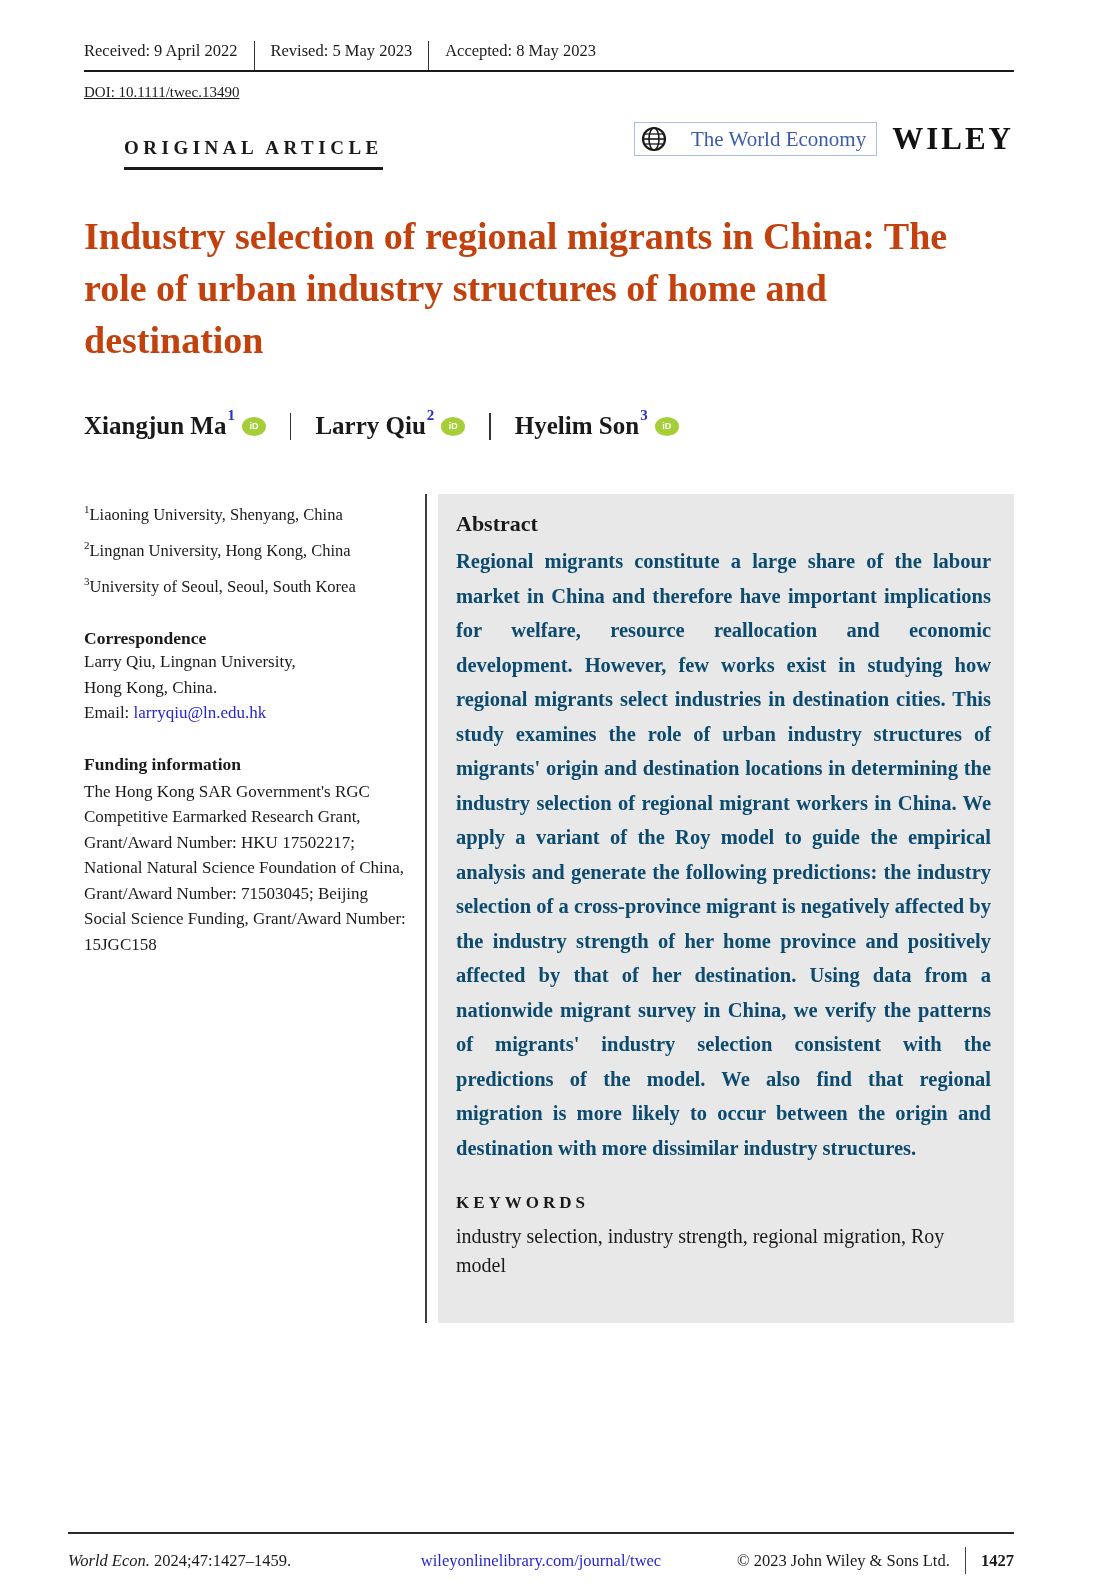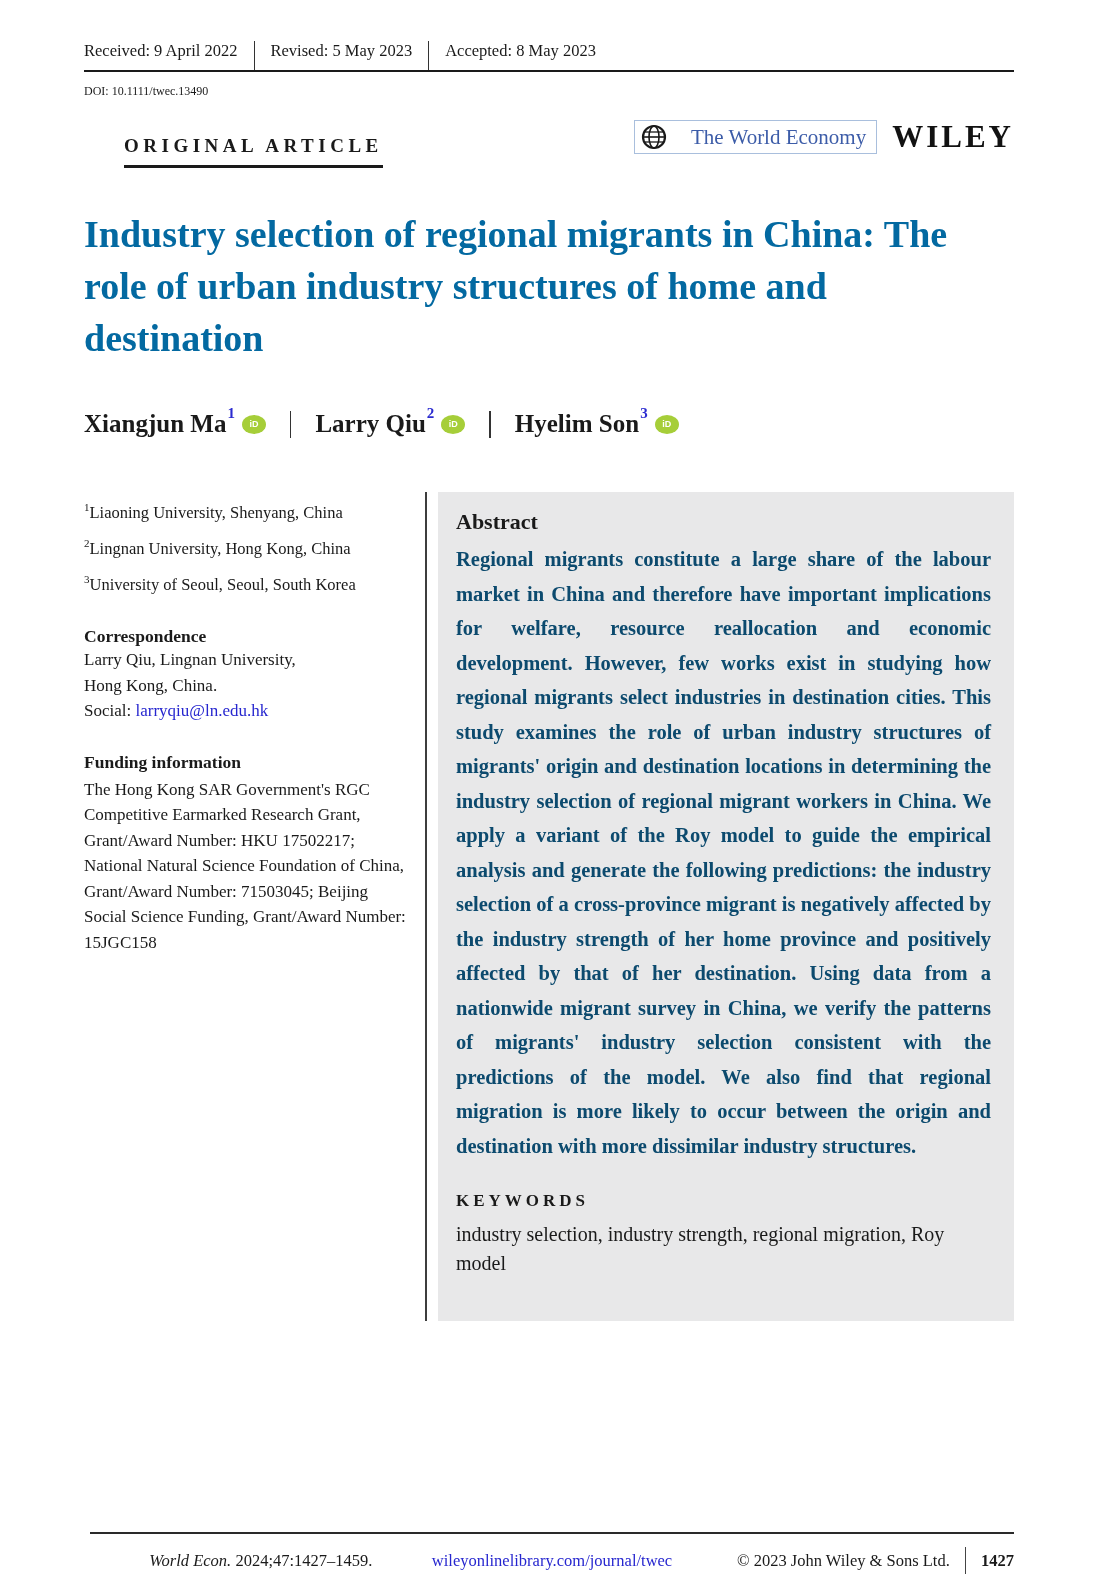--- a/index.html
+++ b/index.html
@@ -11,35 +11,35 @@
     overflow:hidden;
   }
   .content { position:absolute; left:84px; right:84px; top:0; }
 
   
   .meta-row { margin-top:41px; display:flex; align-items:stretch;
               border-bottom:2px solid #1a1a1a; font-size:16.5px; }
   .meta-row .meta-item { padding:0 16px 9px 16px; }
   .meta-row .meta-item:first-child { padding-left:0; }
   .meta-row .meta-item.sep { border-right:1.2px solid #333; }
-  .doi { margin-top:12px; font-size:12px; }
+  .doi { margin-top:12px; font-size:15px;text-decoration:underline; }
 
   
   .type-row { margin-top:36px; display:flex; justify-content:space-between; align-items:flex-start;margin-left:40px; }
   .article-type { font-size:19px; font-weight:700; letter-spacing:4.5px;
                   border-bottom:3px solid #1a1a1a; padding-bottom:8px; }
   .brand { display:flex; align-items:center; gap:15px; margin-top:-16px; }
   .journal-badge { display:flex; align-items:center; gap:24px;
                    border:1px solid #a9bfdd; padding:3px 10px 3px 6px; background:#fff; }
   .journal-badge .jname { font-size:21px; color:#3c5ca8; white-space:nowrap; }
   .globe { width:26px; height:26px; display:block; }
   .wiley { font-size:31px; letter-spacing:3px; font-weight:600; color:#121212; }
 
   
-  .title { margin-top:40px; max-width:910px; font-size:38px; line-height:52px; font-weight:700; color:#0369a1; }
+  .title { margin-top:40px; max-width:910px; font-size:38px; line-height:52px; font-weight:700; color:#c2410c; }
   .authors { margin-top:46px; display:flex; align-items:center; font-size:25px; font-weight:700; }
   .authors .asup { font-size:15px; color:#2b2bd0; position:relative; top:-11px; margin-left:1px; font-weight:700; }
   .orcid { display:inline-flex; justify-content:center; align-items:center;
            width:24px; height:19px; border-radius:50%; background:#a6ce39;
            color:#fff; font-size:9px; font-weight:700;
            font-family:"Liberation Sans", sans-serif; margin-left:7px; }
   .auth-sep { width:1.5px; height:27px; background:#333; margin:0 24px; }
 
   
   .columns { margin-top:54px; display:flex; align-items:stretch; min-height:829px; }
@@ -52,23 +52,23 @@
   .funding-block { margin-top:28px; }
   .funding-text { margin-top:4px; line-height:25.5px; font-size:17px; }
   .vdivider { width:2px; background:#3d3d3d; margin-left:16px; }
   .abstract-box { flex:1; margin-left:11px; background:#e8e8e9; padding:17px 23px 26px 18px; }
   .abstract-heading { font-size:22px; font-weight:700; margin-bottom:7px; }
   .abstract-text { font-size:20.5px; line-height:34.5px; text-align:justify; color:#0c4a6e;font-weight:bold; }
   .kw-heading { margin-top:28px; font-size:17px; font-weight:700; letter-spacing:4px; }
   .kw-text { margin-top:9px; font-size:20px; line-height:29px; }
 
   
-  .footer { position:absolute; left:90px; right:84px; top:1532px;
+  .footer { position:absolute; left:68px; right:84px; top:1532px;
             border-top:2px solid #2a2a2a; padding-top:13px;
-            display:flex; align-items:center; font-size:16.5px;text-align:center; }
+            display:flex; align-items:center; font-size:16.5px; }
   .footer .f-left { flex:1; }
   .footer .f-center { flex:0 0 auto; }
   .footer .f-right { flex:1; display:flex; justify-content:flex-end; align-items:center; }
   .italic { font-style:italic; }
   .link { color:#2626cf; text-decoration:none; cursor:pointer; }
   .page-sep { width:1.2px; height:27px; background:#444; margin-left:15px; }
   .page-num { font-weight:700; margin-left:15px; }
 </style>
 </head>
 <body>
@@ -122,21 +122,21 @@
         <div class="affiliations">
           <div class="affil"><sup>1</sup><span>Liaoning University, Shenyang, China</span></div>
           <div class="affil"><sup>2</sup><span>Lingnan University, Hong Kong, China</span></div>
           <div class="affil"><sup>3</sup><span>University of Seoul, Seoul, South Korea</span></div>
         </div>
 
         <div class="corr-block">
           <div class="block-heading">Correspondence</div>
           <div class="corr-line">Larry Qiu, Lingnan University,</div>
           <div class="corr-line">Hong Kong, China.</div>
-          <div class="corr-line"><span>Social: </span><a class="link">larryqiu@ln.edu.hk</a></div>
+          <div class="corr-line"><span>Email: </span><a class="link">larryqiu@ln.edu.hk</a></div>
         </div>
 
         <div class="funding-block">
           <div class="block-heading">Funding information</div>
           <div class="funding-text">The Hong Kong SAR Government's RGC Competitive Earmarked Research Grant, Grant/Award Number: HKU 17502217; National Natural Science Foundation of China, Grant/Award Number: 71503045; Beijing Social Science Funding, Grant/Award Number: 15JGC158</div>
         </div>
       </div>
 
       <div class="vdivider"></div>
 

